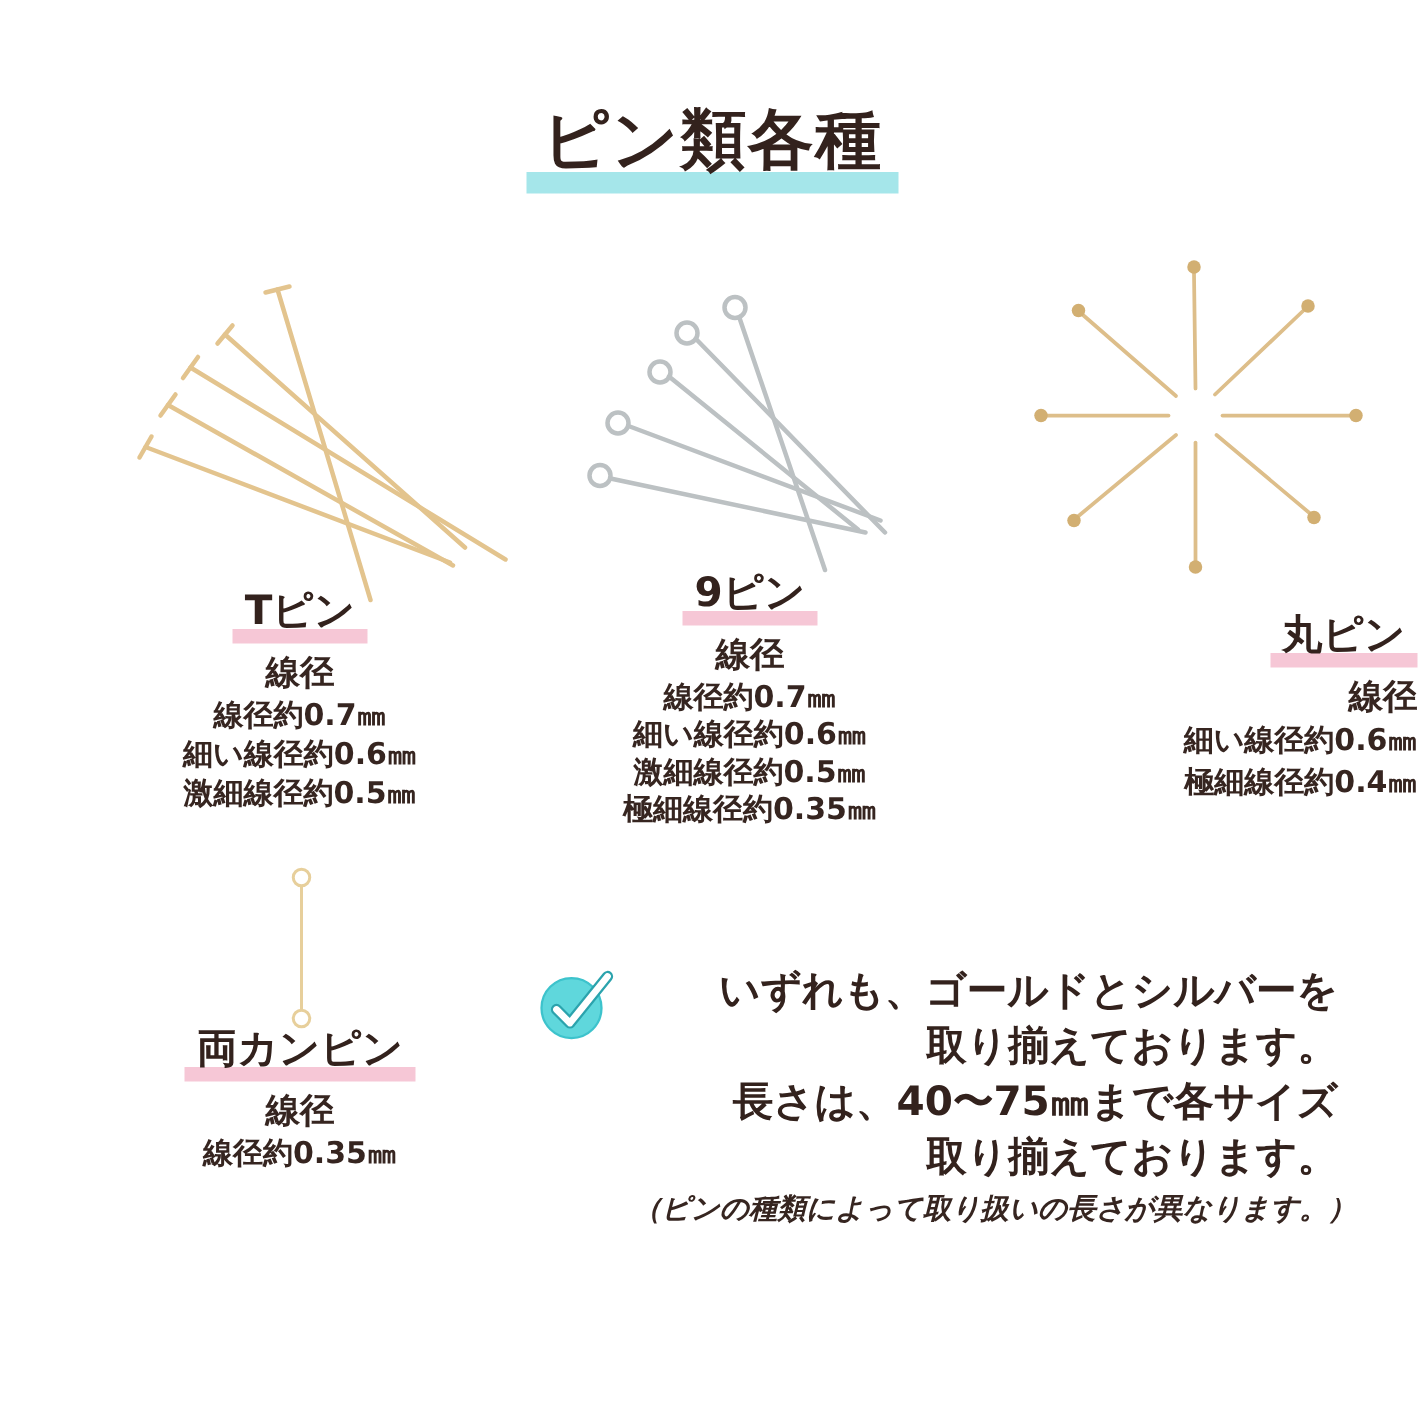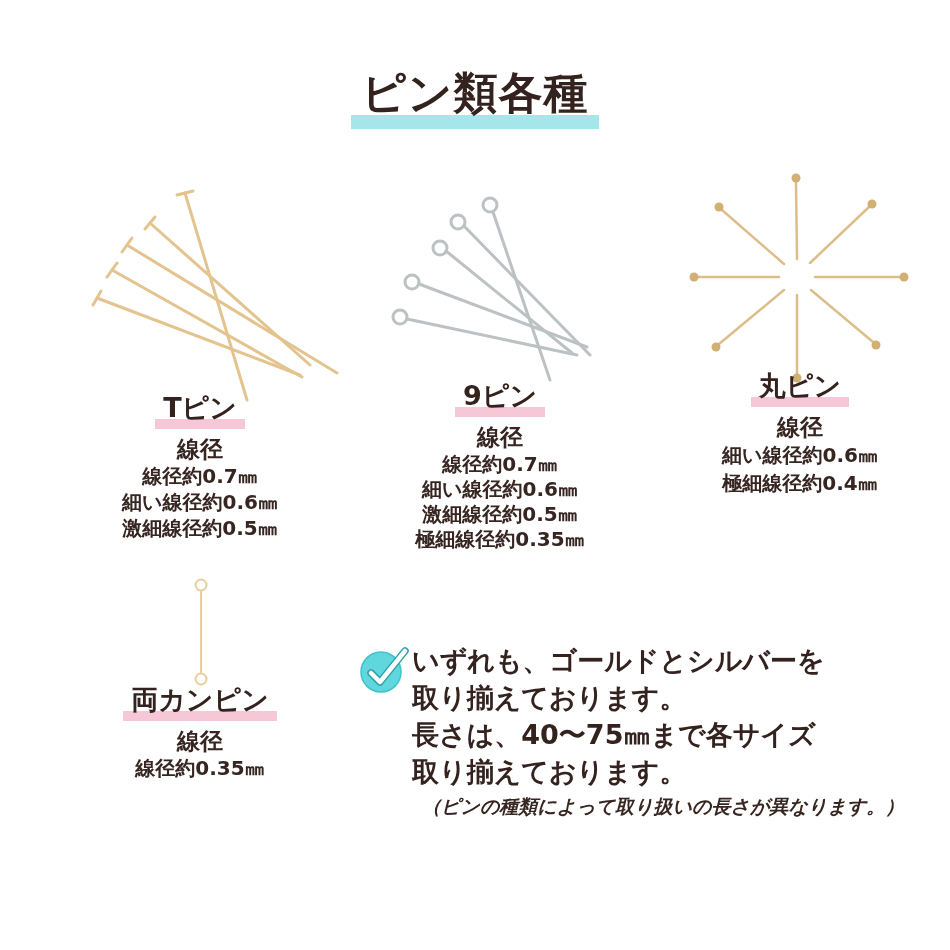--- a/index.html
+++ b/index.html
@@ -17,34 +17,34 @@
   
   .pin-img{position:absolute;}
   .img-tpin{left:85px;top:178px;}
   .img-ninepin{left:380px;top:180px;}
   .img-roundpin{left:680px;top:158px;}
   .img-bothloop{left:178px;top:576px;}
   
   .pin-info{position:absolute;text-align:center;}
   .col1{left:60px;top:392px;width:280px;}
   .col2{left:355px;top:380px;width:290px;}
-  .col3{left:655px;top:370px;width:290px;}
+  .col3{left:655px;top:408px;width:290px;text-align:right;}
   .col4{left:60px;top:684px;width:280px;}
   .pin-name{font-size:27px;font-weight:800;line-height:32px;color:#33221d;}
   .pink-hl{
     display:inline-block;padding:0 8px 5px 8px;
     background:linear-gradient(to top,#f6c7d6 10px,transparent 10px);
   }
   .diameter-label{font-size:23px;font-weight:700;margin-top:6px;line-height:28px;}
   .spec{font-size:20px;font-weight:700;line-height:25px;margin-top:1px;}
   .col2 .spec{line-height:24px;}
   .col3 .spec{line-height:27px;}
   
   .note-check{position:absolute;left:360px;top:644px;}
-  .note-text{position:absolute;left:412px;top:642px;width:480px;text-align:left;}
+  .note-text{position:absolute;left:412px;top:642px;width:480px;text-align:right;}
   .note-line{font-size:27px;font-weight:800;line-height:37px;color:#33221d;white-space:nowrap;}
   .subnote{font-size:19px;font-weight:700;line-height:26px;margin-top:3px;padding-left:10px;white-space:nowrap;font-style:italic;}
 </style>
 </head>
 <body>
 
 <div class="canvas">
 
   <h1 class="page-title"><span class="title-hl">ピン類各種</span></h1>
 

